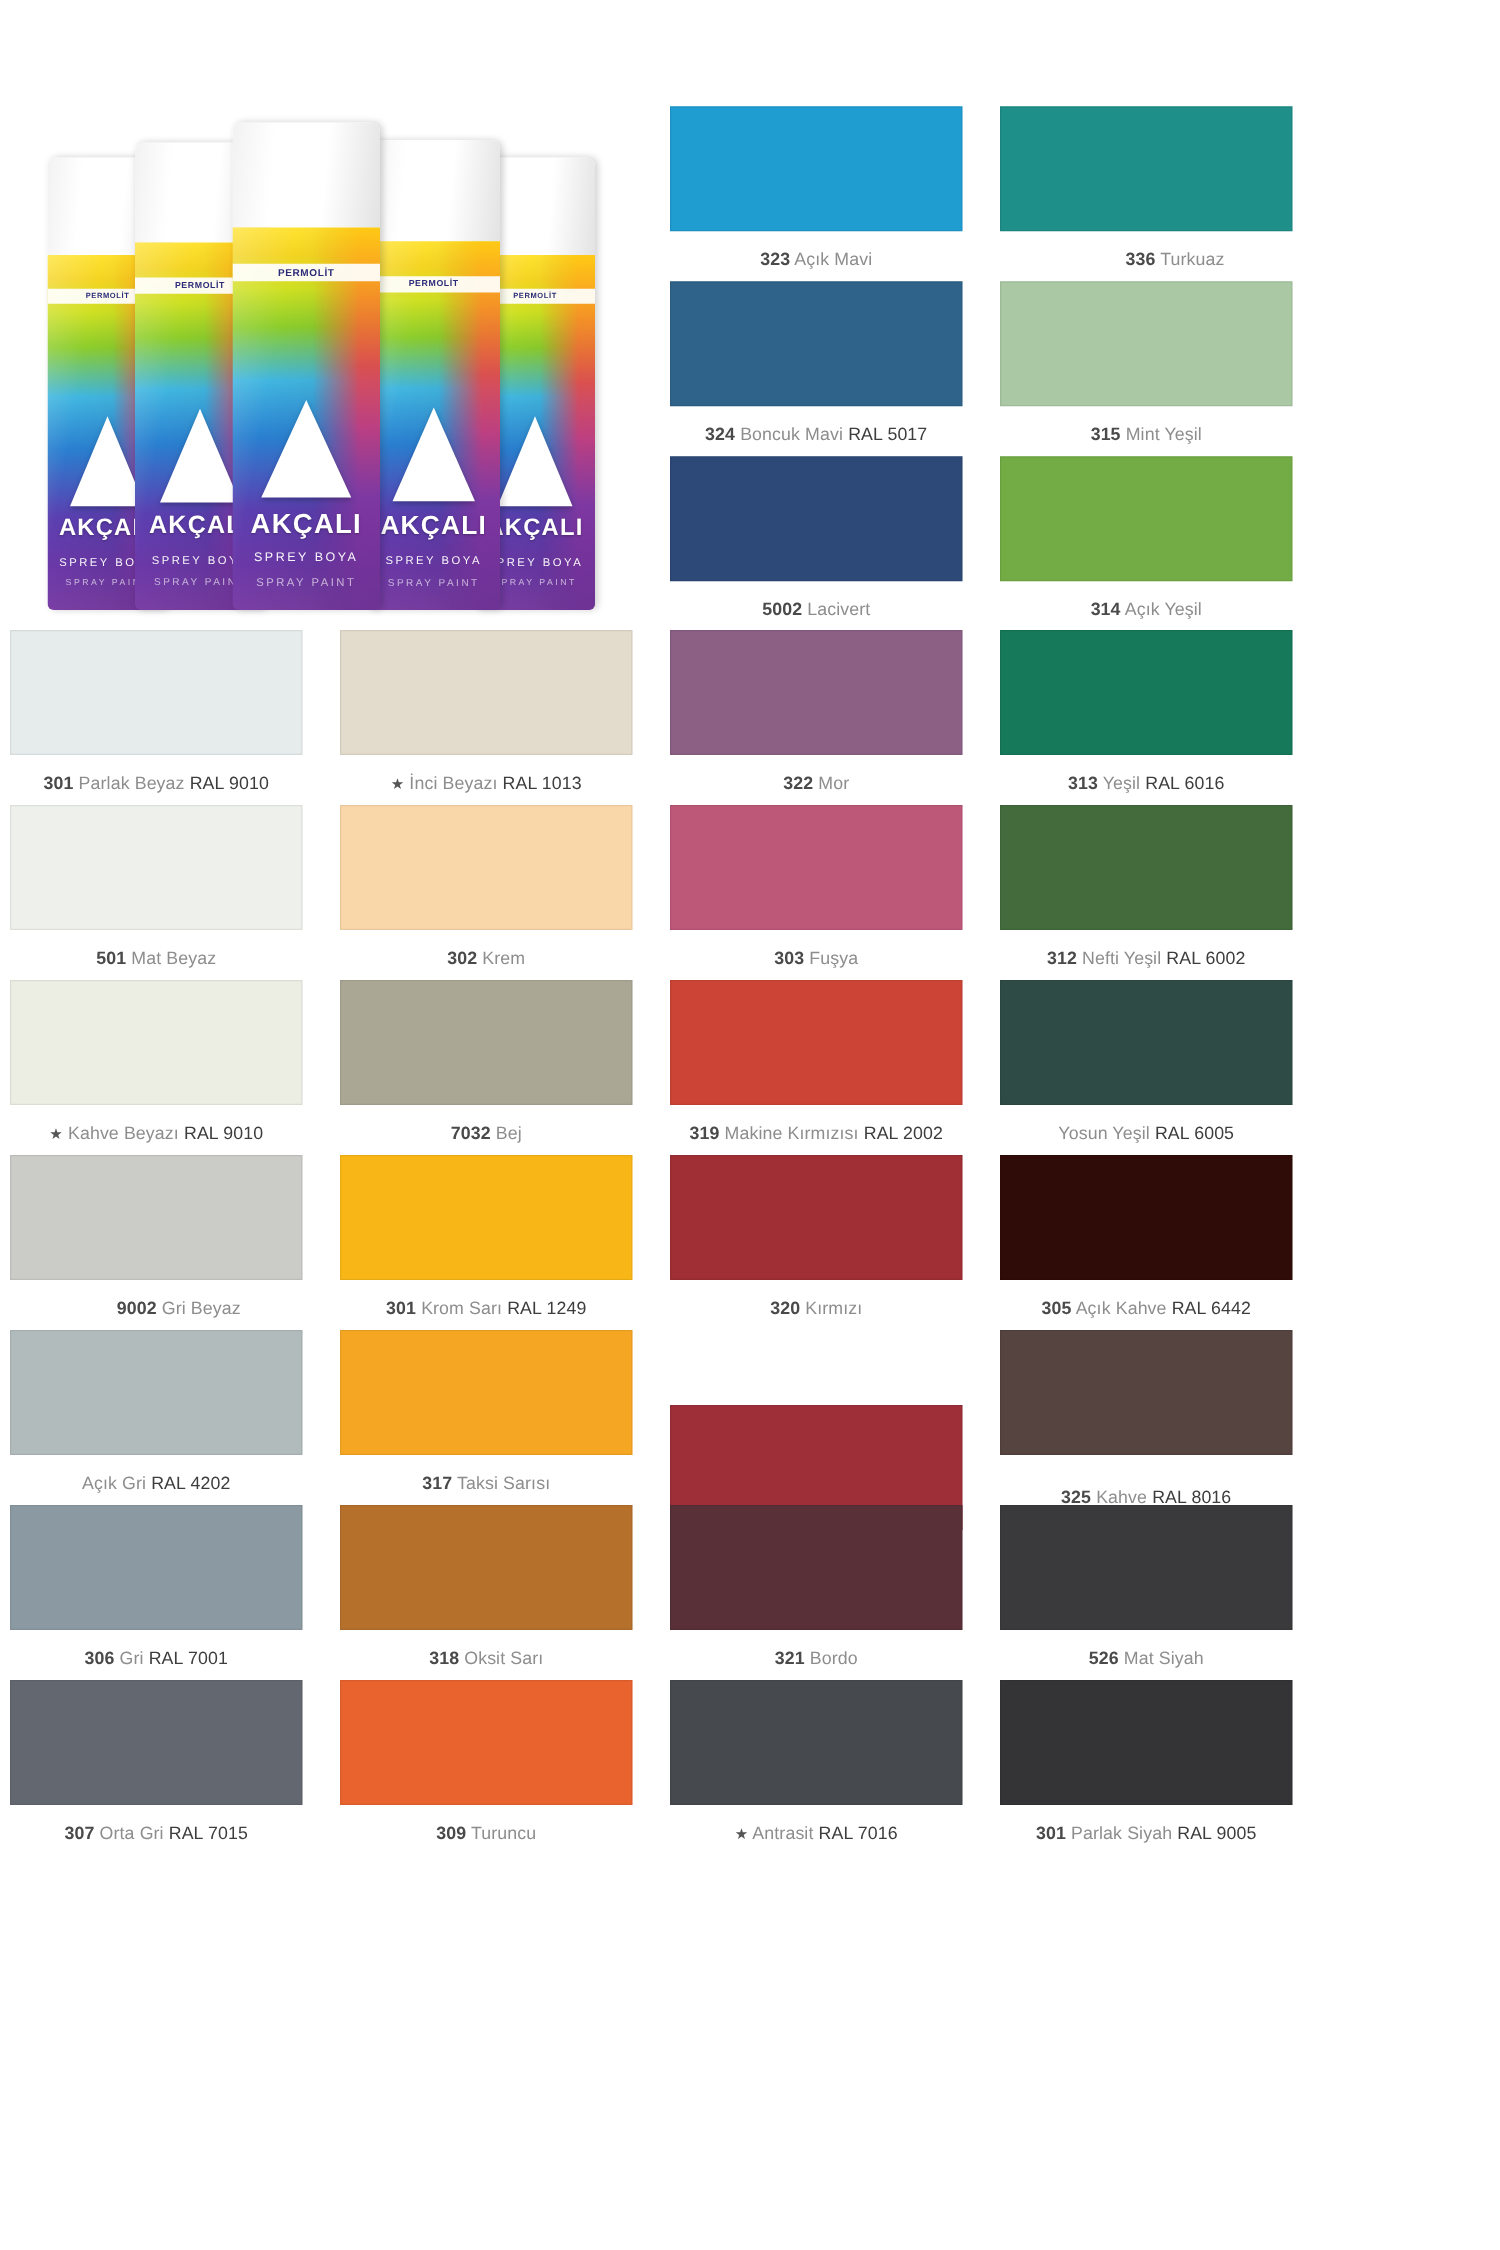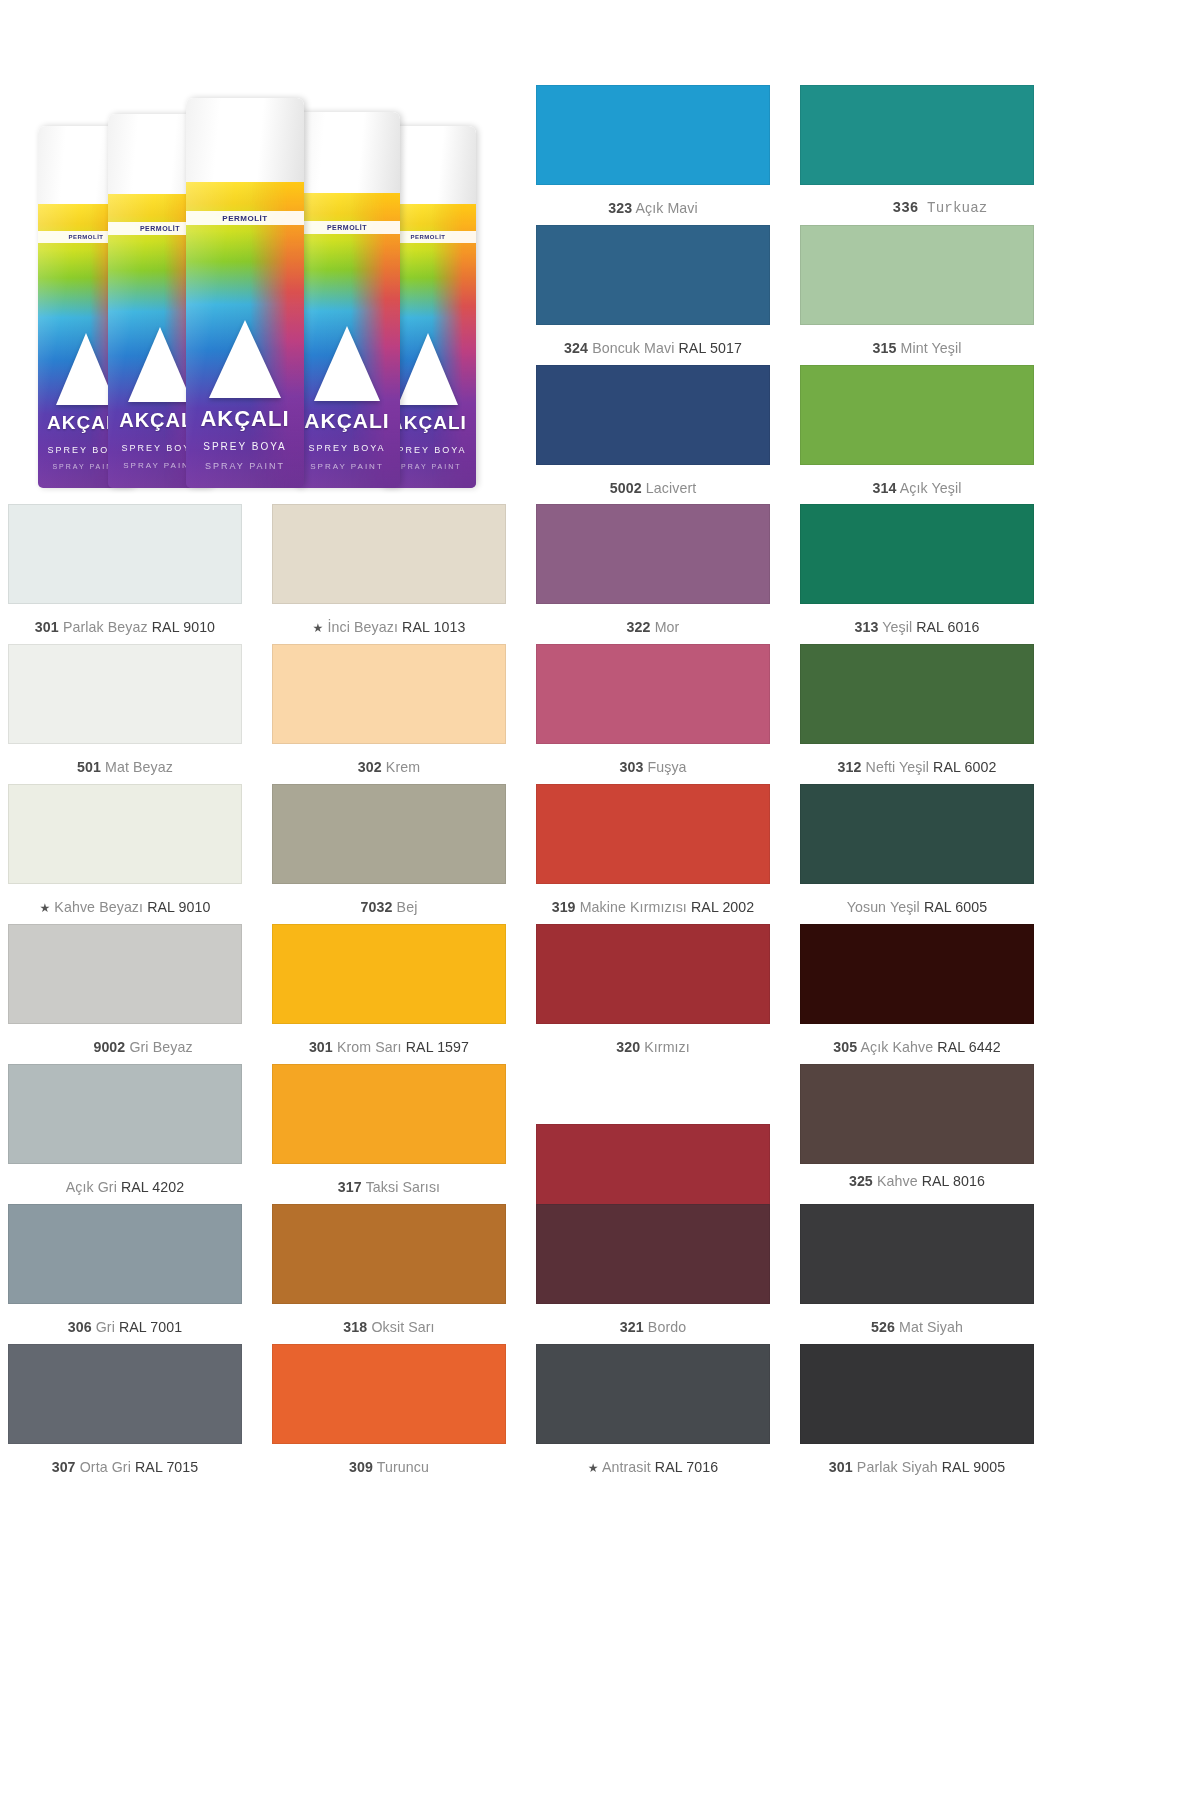--- a/index.html
+++ b/index.html
@@ -178,21 +178,21 @@
           <div class="sub2" style="top: 259px; font-size: 7px;">SPRAY PAINT</div>
         </div>
       </div>
     </div>
 
   <div id="top-right-grid" class="grid">
       <div class="cell" style="left: 536px; top: 85px; width: 234px; height: 136px;">
         <div class="chip" style="width: 234px; height: 100px; background: rgb(31, 156, 208);"></div>
         <div class="lbl" style="top: 115px;"><span class="code">323</span> <span class="cname">Açık Mavi</span></div>
       </div>
-      <div class="cell" style="left: 800px; top: 85px; width: 280px; height: 136px; font-family: Liberation Mono, monospace;">
+      <div class="cell" style="left: 800px; top: 85px; width: 280px; height: 136px;">
         <div class="chip" style="width: 234px; height: 100px; background: rgb(31, 143, 137);"></div>
         <div class="lbl" style="top: 115px;"><span class="code">336</span> <span class="cname">Turkuaz</span></div>
       </div>
       <div class="cell" style="left: 536px; top: 225px; width: 234px; height: 136px;">
         <div class="chip" style="width: 234px; height: 100px; background: rgb(47, 99, 137);"></div>
         <div class="lbl" style="top: 115px;"><span class="code">324</span> <span class="cname">Boncuk Mavi</span> <span class="ral">RAL 5017</span></div>
       </div>
       <div class="cell" style="left: 800px; top: 225px; width: 234px; height: 136px;">
         <div class="chip" style="width: 234px; height: 100px; background: rgb(169, 200, 163);"></div>
         <div class="lbl" style="top: 115px;"><span class="code">315</span> <span class="cname">Mint Yeşil</span></div>
@@ -254,21 +254,21 @@
       <div class="cell" style="left: 800px; top: 784px; width: 234px; height: 136px;">
         <div class="chip" style="width: 234px; height: 100px; background: rgb(46, 76, 69);"></div>
         <div class="lbl" style="top: 115px;"><span class="cname">Yosun Yeşil</span> <span class="ral">RAL 6005</span></div>
       </div>
       <div class="cell" style="left: 8px; top: 924px; width: 270px; height: 136px;">
         <div class="chip" style="width: 234px; height: 100px; background: rgb(203, 203, 200);"></div>
         <div class="lbl" style="top: 115px;"><span class="code">9002</span> <span class="cname">Gri Beyaz</span></div>
       </div>
       <div class="cell" style="left: 272px; top: 924px; width: 234px; height: 136px;">
         <div class="chip" style="width: 234px; height: 100px; background: rgb(249, 183, 23);"></div>
-        <div class="lbl" style="top: 115px;"><span class="code">301</span> <span class="cname">Krom Sarı</span> <span class="ral">RAL 1597</span></div>
+        <div class="lbl" style="top: 115px;"><span class="code">301</span> <span class="cname">Krom Sarı</span> <span class="ral">RAL 1249</span></div>
       </div>
       <div class="cell" style="left: 536px; top: 924px; width: 234px; height: 136px;">
         <div class="chip" style="width: 234px; height: 100px; background: rgb(159, 47, 52);"></div>
         <div class="lbl" style="top: 115px;"><span class="code">320</span> <span class="cname">Kırmızı</span></div>
       </div>
       <div class="cell" style="left: 800px; top: 924px; width: 234px; height: 136px;">
         <div class="chip" style="width: 234px; height: 100px; background: rgb(48, 12, 8);"></div>
         <div class="lbl" style="top: 115px;"><span class="code">305</span> <span class="cname">Açık Kahve</span> <span class="ral">RAL 6442</span></div>
       </div>
       <div class="cell" style="left: 8px; top: 1064px; width: 234px; height: 136px;">
@@ -278,21 +278,21 @@
       <div class="cell" style="left: 272px; top: 1064px; width: 234px; height: 136px;">
         <div class="chip" style="width: 234px; height: 100px; background: rgb(245, 166, 35);"></div>
         <div class="lbl" style="top: 115px;"><span class="code">317</span> <span class="cname">Taksi Sarısı</span></div>
       </div>
       <div class="cell" style="left: 536px; top: 1124px; width: 234px; height: 136px;">
         <div class="chip" style="width: 234px; height: 100px; background: rgb(158, 47, 57);"></div>
         <div class="lbl" style="top: 115px;"><span class="cname">Kızıl</span> <span class="ral">RAL 3002</span></div>
       </div>
       <div class="cell" style="left: 800px; top: 1064px; width: 234px; height: 136px;">
         <div class="chip" style="width: 234px; height: 100px; background: rgb(85, 68, 64);"></div>
-        <div class="lbl" style="top: 109px;"><span class="code">325</span> <span class="cname">Kahve</span> <span class="ral">RAL 8016</span></div>
+        <div class="lbl" style="top: 126px;"><span class="code">325</span> <span class="cname">Kahve</span> <span class="ral">RAL 8016</span></div>
       </div>
       <div class="cell" style="left: 8px; top: 1204px; width: 234px; height: 136px;">
         <div class="chip" style="width: 234px; height: 100px; background: rgb(139, 154, 162);"></div>
         <div class="lbl" style="top: 115px;"><span class="code">306</span> <span class="cname">Gri</span> <span class="ral">RAL 7001</span></div>
       </div>
       <div class="cell" style="left: 272px; top: 1204px; width: 234px; height: 136px;">
         <div class="chip" style="width: 234px; height: 100px; background: rgb(181, 112, 44);"></div>
         <div class="lbl" style="top: 115px;"><span class="code">318</span> <span class="cname">Oksit Sarı</span></div>
       </div>
       <div class="cell" style="left: 536px; top: 1204px; width: 234px; height: 136px;">

